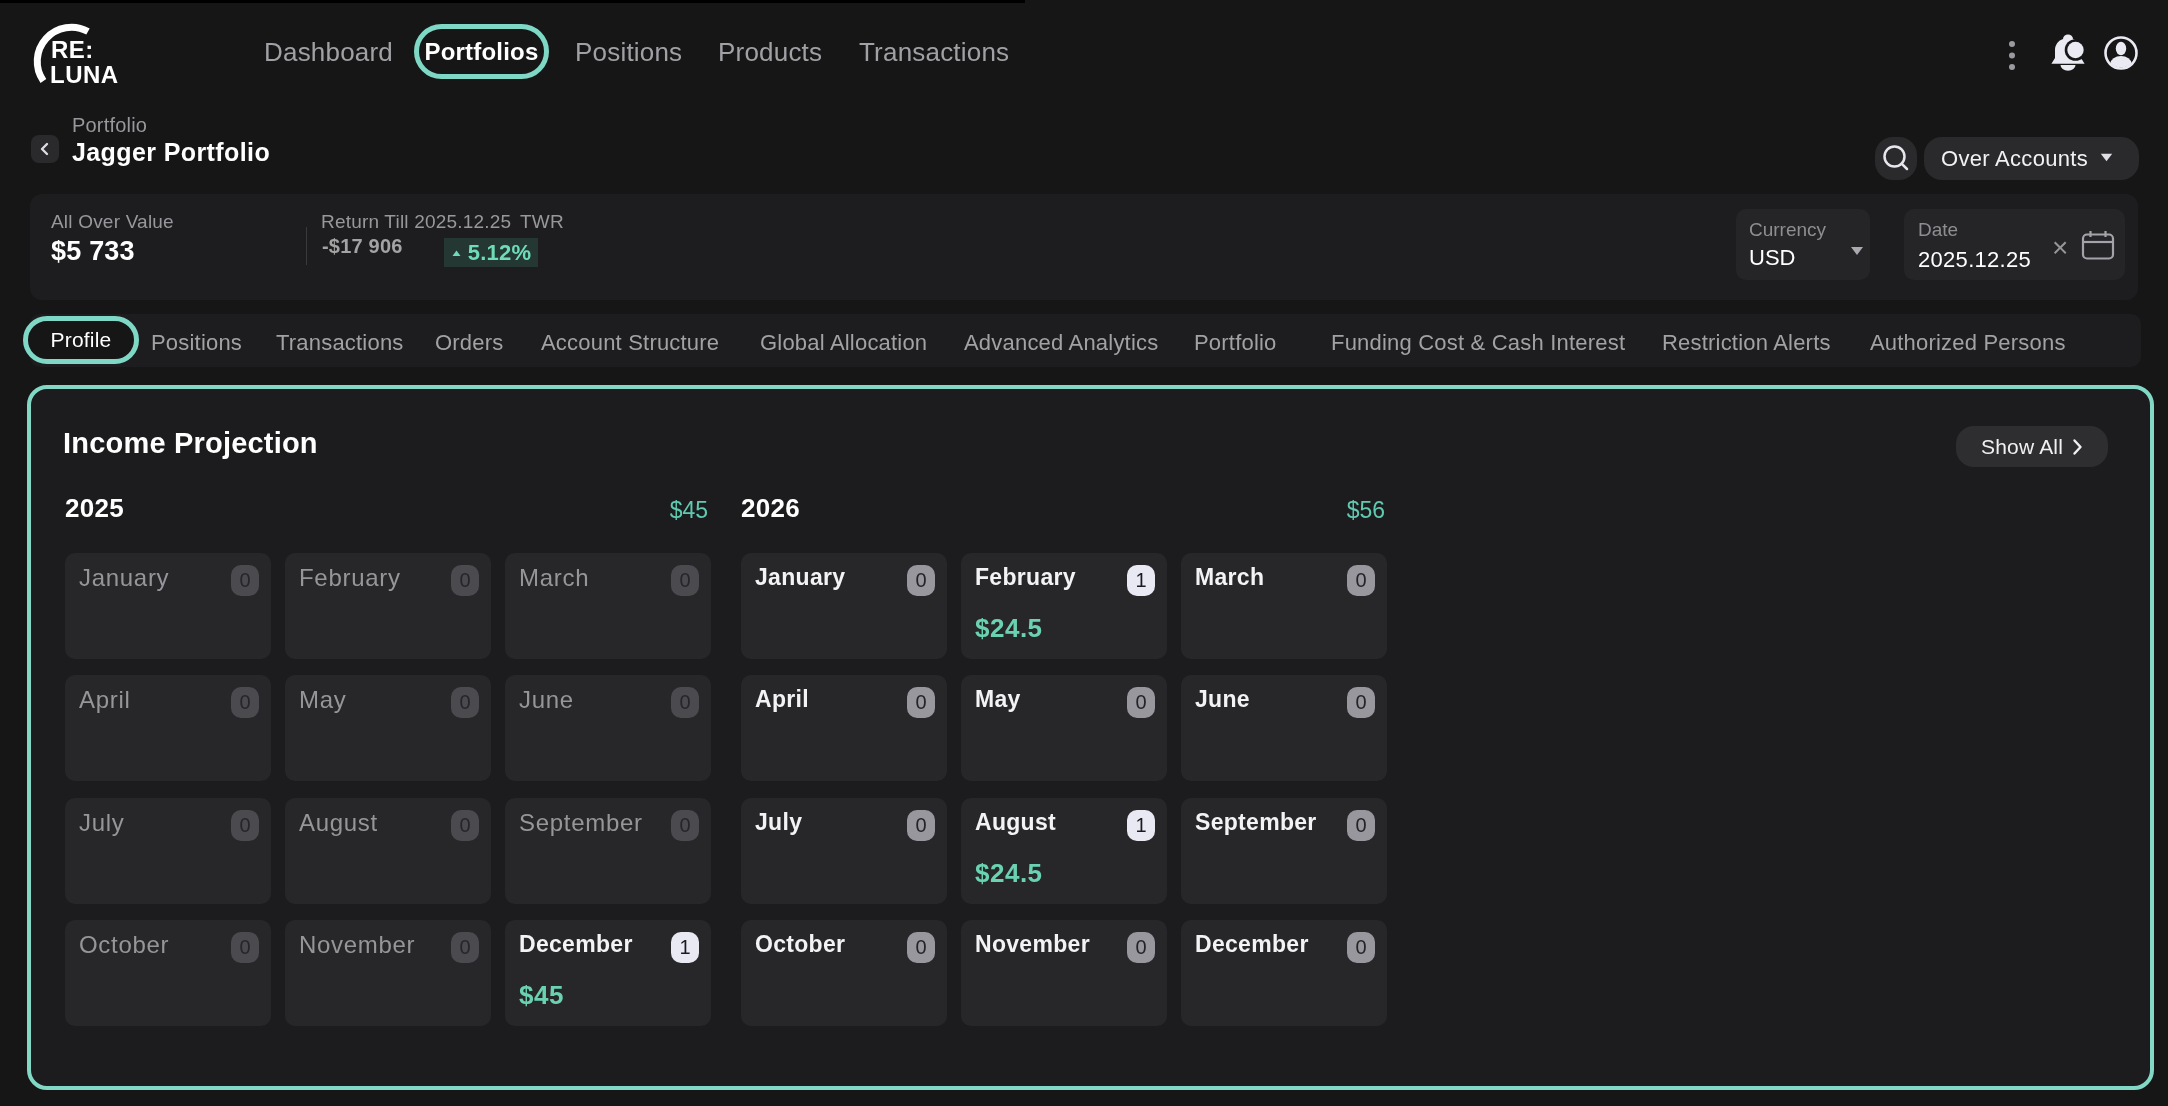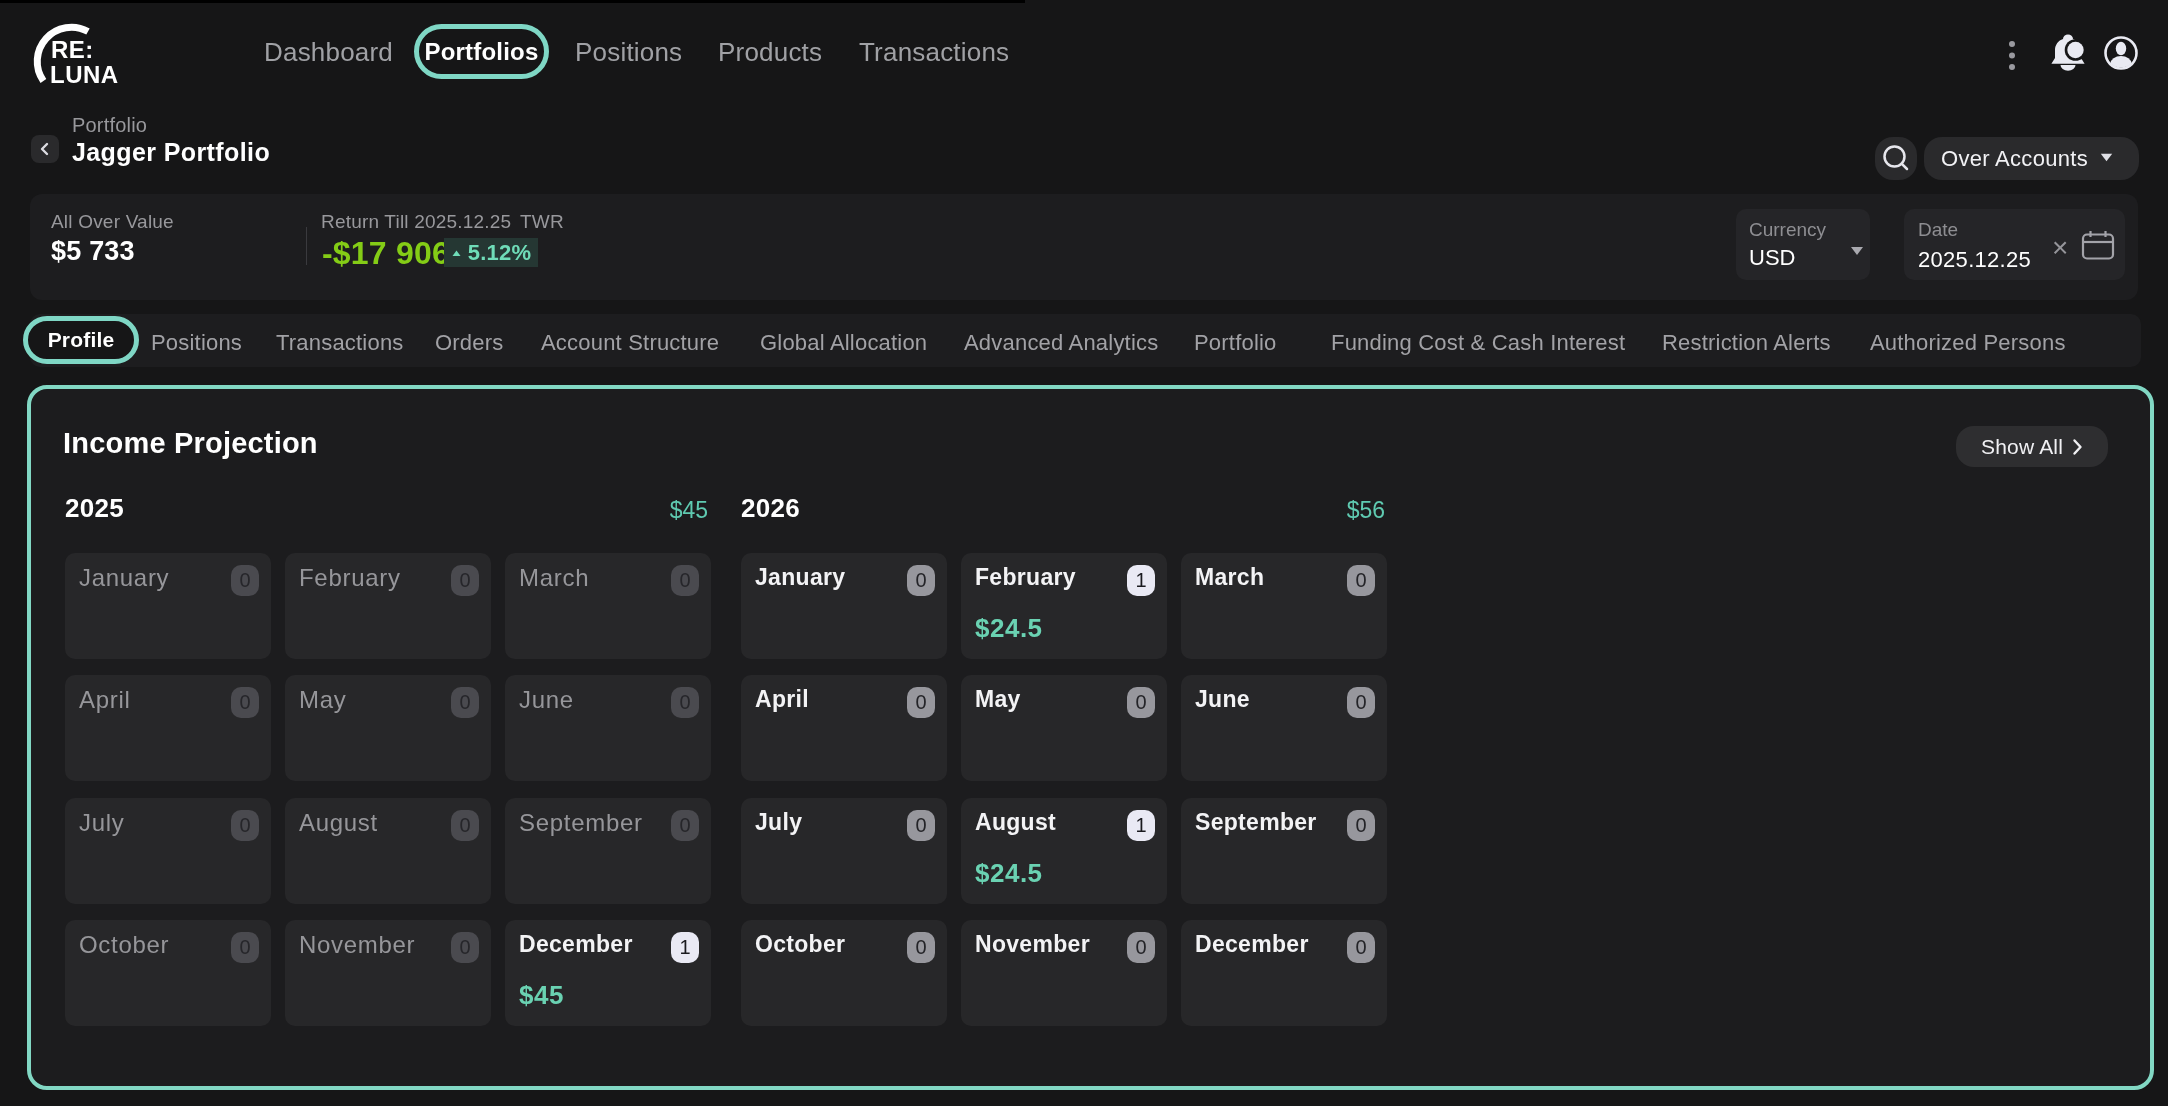--- a/index.html
+++ b/index.html
@@ -102,21 +102,21 @@
   <svg class="abs" style="left:2100px;top:153px" width="13" height="9" viewBox="0 0 13 9">
     <path d="M0.8 0.8 L6.5 8.2 L12.2 0.8 Z" fill="#dfe0e6"></path>
   </svg>
 
   <div id="statsbar"></div>
   <div class="lbl" style="left:51px;top:211px">All Over Value</div>
   <div class="abs" style="left:51px;top:236px;font-size:27px;font-weight:bold;color:#fff;line-height:1.15;letter-spacing:.2px">$5 733</div>
   <div class="abs" style="left:306px;top:227px;width:1px;height:38px;background:#3a3a3e"></div>
   <div class="lbl" style="left:321px;top:211px">Return Till 2025.12.25</div>
   <div class="lbl" style="left:520px;top:211px">TWR</div>
-  <div class="abs" style="left:322px;top:235px;font-size:32px;font-weight:bold;color:#84cc16;line-height:1.15;letter-spacing:.2px">-$17 906</div>
+  <div class="abs" style="left:322px;top:235px;font-size:20px;font-weight:bold;color:#a3a3a3;line-height:1.15;letter-spacing:.2px">-$17 906</div>
   <div class="abs" style="left:444px;top:238px;width:94px;height:29px;border-radius:0;background:#253733;display:flex;align-items:center;justify-content:center;gap:6px">
     <svg width="11" height="8" viewBox="0 0 11 8">
         <path d="M5.5 1.5 L9.5 7 L1.5 7 Z" fill="#6fdcb8"></path>
       </svg>
     <span style="font-size:22px;font-weight:bold;color:#6fdcb8;letter-spacing:.2px">5.12%</span>
   </div>
 
   <div class="selbox" style="left:1736px;top:209px;width:134px;height:71px"></div>
   <div class="abs" style="left:1749px;top:219px;font-size:19px;color:#8e8e92;line-height:1.15">Currency</div>
   <div class="abs" style="left:1749px;top:245px;font-size:22px;color:#fff;line-height:1.15">USD</div>
@@ -129,21 +129,21 @@
   <div class="abs" style="left:1918px;top:247px;font-size:22px;color:#fff;line-height:1.15;letter-spacing:.3px">2025.12.25</div>
   <div class="abs" style="left:2052px;top:232px;font-size:28px;color:#95959a">×</div>
   <svg class="abs" style="left:2081px;top:230px" width="34" height="30" viewBox="0 0 34 30">
     <rect x="2" y="4.5" width="30" height="24" rx="4" fill="none" stroke="#a3a3a9" stroke-width="2.2"></rect>
     <line x1="9.5" y1="1" x2="9.5" y2="7" stroke="#a3a3a9" stroke-width="2.2"></line>
     <line x1="24.5" y1="1" x2="24.5" y2="7" stroke="#a3a3a9" stroke-width="2.2"></line>
     <line x1="3" y1="12" x2="31" y2="12" stroke="#a3a3a9" stroke-width="2.2"></line>
   </svg>
 
   <div id="tabband"></div>
-  <div class="abs" style="left:23px;top:316px;width:116px;height:48px;border:5px solid #7fd7c5;border-radius:24px;background:#161617;display:flex;align-items:center;justify-content:center;font-size:21px;font-weight:bold;color:#fff;letter-spacing:.2px">Profile</div>
+  <div class="abs" style="left:23px;top:316px;width:116px;height:48px;border:5px solid #7fd7c5;border-radius:24px;background:#161617;display:flex;align-items:center;justify-content:center;font-size:21px;font-weight:normal;color:#fff;letter-spacing:.2px">Profile</div>
   <div class="tab" style="left:151px">Positions</div>
   <div class="tab" style="left:276px">Transactions</div>
   <div class="tab" style="left:435px">Orders</div>
   <div class="tab" style="left:541px">Account Structure</div>
   <div class="tab" style="left:760px">Global Allocation</div>
   <div class="tab" style="left:964px">Advanced Analytics</div>
   <div class="tab" style="left:1194px">Portfolio</div>
   <div class="tab" style="left:1331px">Funding Cost &amp; Cash Interest</div>
   <div class="tab" style="left:1662px">Restriction Alerts</div>
   <div class="tab" style="left:1870px">Authorized Persons</div>

